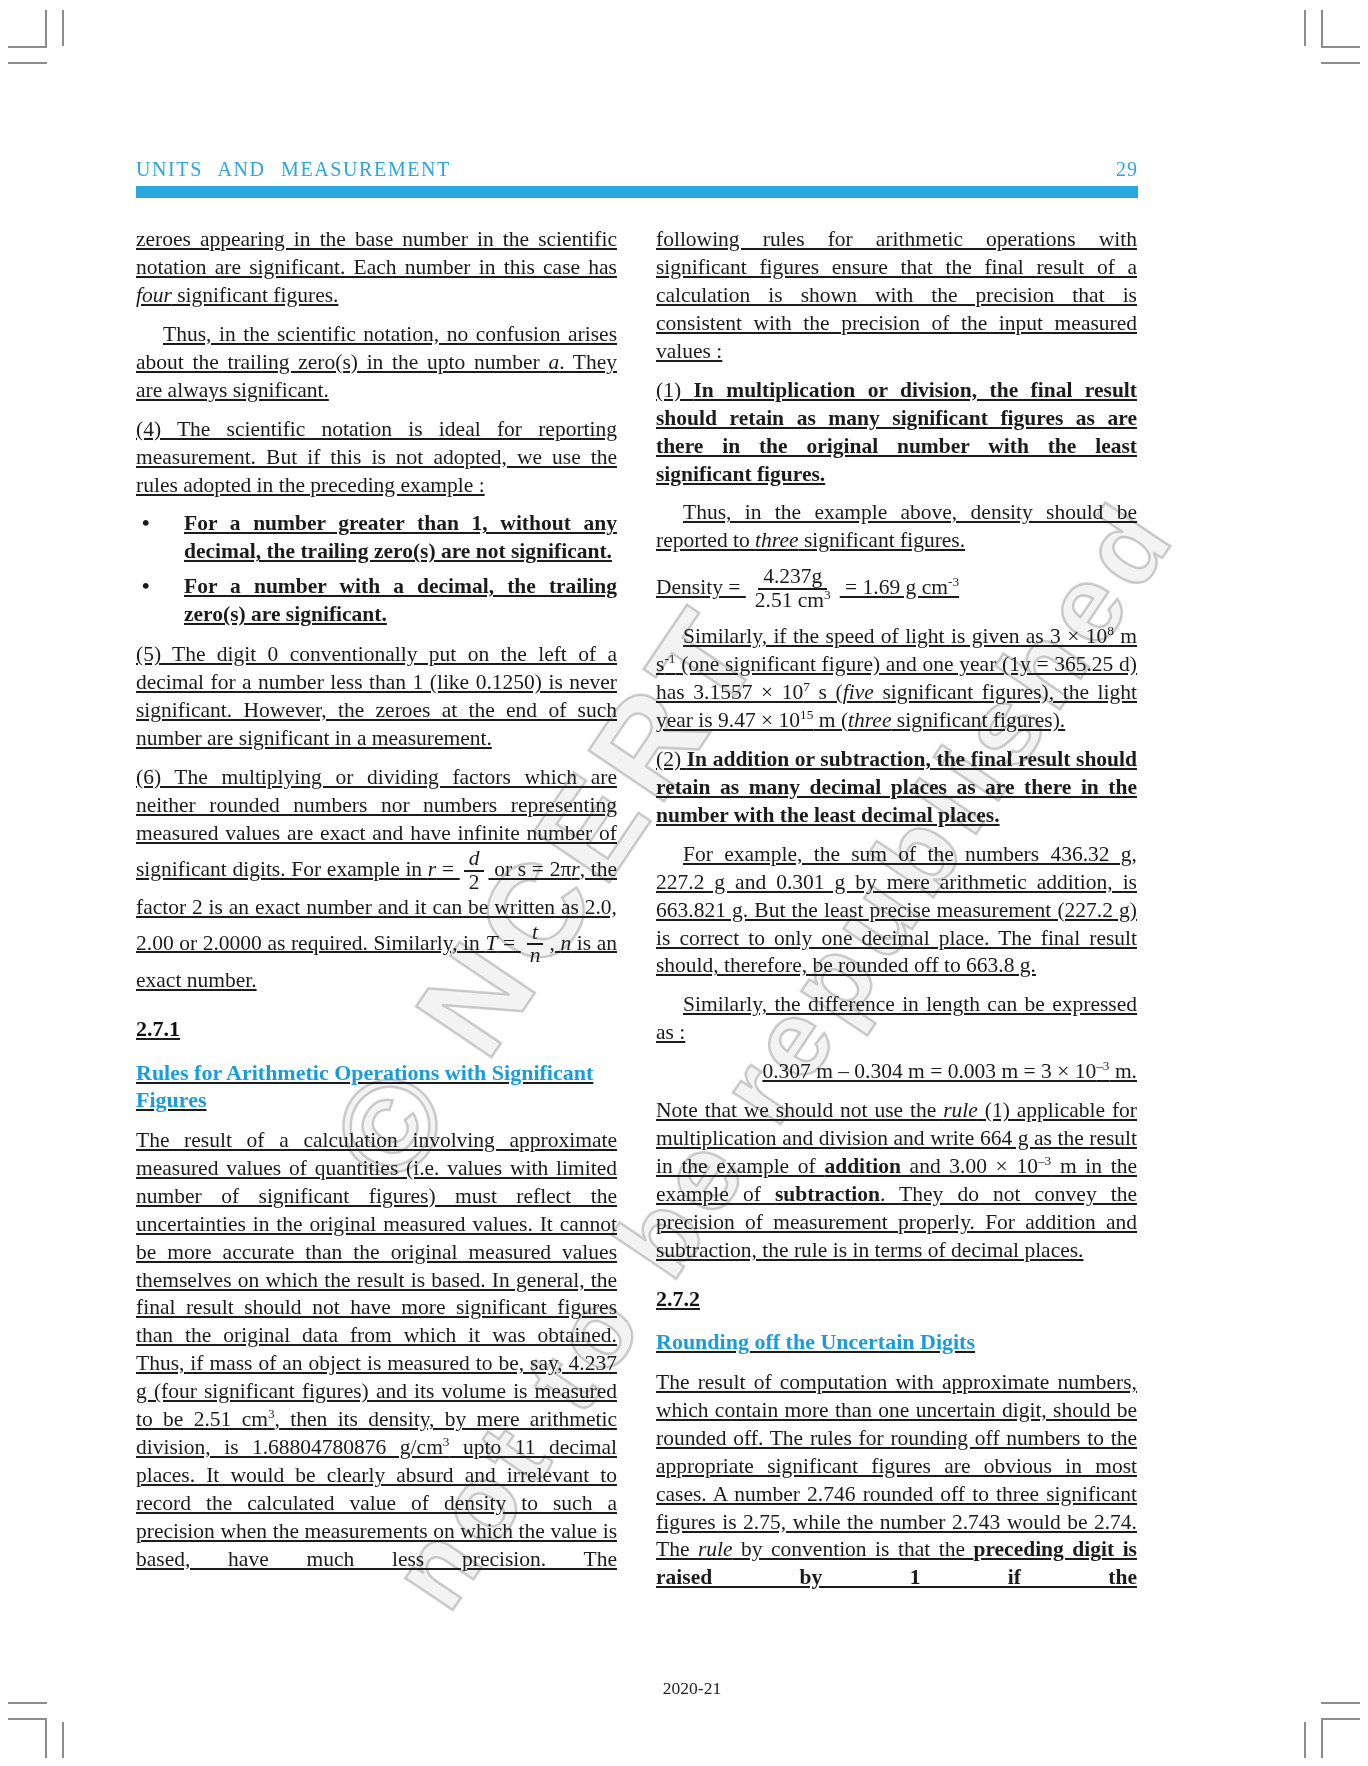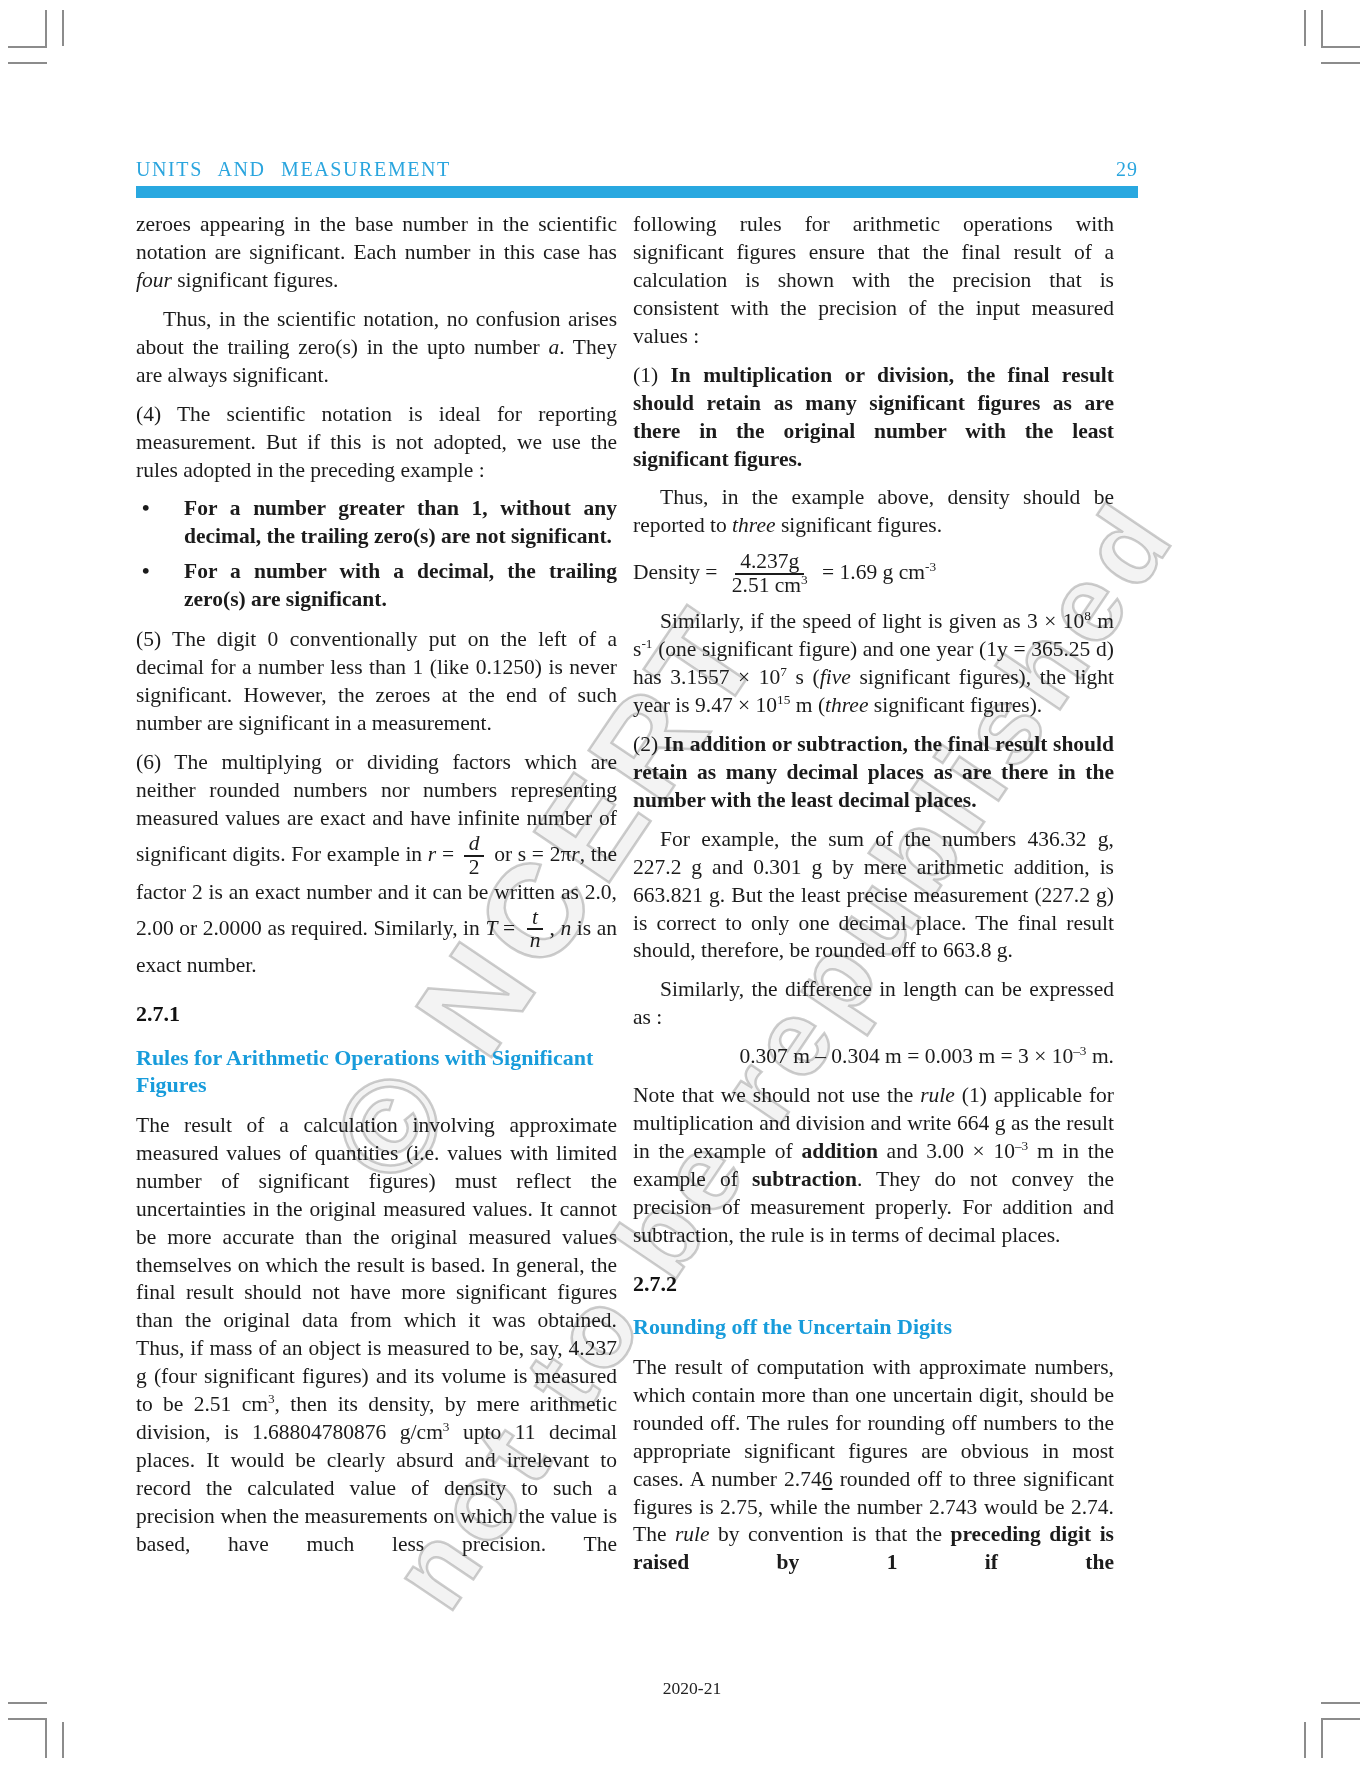--- a/index.html
+++ b/index.html
@@ -51,22 +51,22 @@
   .content{position:absolute;inset:0;z-index:1;}
   .header-row{
     position:absolute;left:136px;top:153px;width:1002px;height:28px;
     display:flex;justify-content:space-between;align-items:flex-end;
     color:var(--header-blue);
   }
   .header-title{font-size:20px;letter-spacing:1.6px;word-spacing:9px;}
   .page-number{font-size:20px;letter-spacing:1px;}
   .header-rule{position:absolute;left:136px;top:186px;width:1002px;height:12px;background:var(--bar-blue);}
   .columns{
-    position:absolute;left:136px;top:211px;width:1002px;
-    display:flex;gap:16px;
+    position:absolute;left:136px;top:226px;width:1002px;
+    display:flex;gap:39px;text-decoration:underline;
   }
   .col{width:481px;font-size:21.5px;line-height:1.3;text-align:justify;}
   .col p{margin:0 0 11px 0;}
   .indent{text-indent:27px;}
   .cont{text-align-last:justify;}
   sup{font-size:0.62em;line-height:0;}
   
   .frac{display:inline-flex;flex-direction:column;align-items:center;vertical-align:middle;margin:0 4px;line-height:1.02;text-align:center;}
   .fnum{display:block;padding:0 5px;border-bottom:2px solid var(--ink);}
   .fden{display:block;padding:0 5px;}

